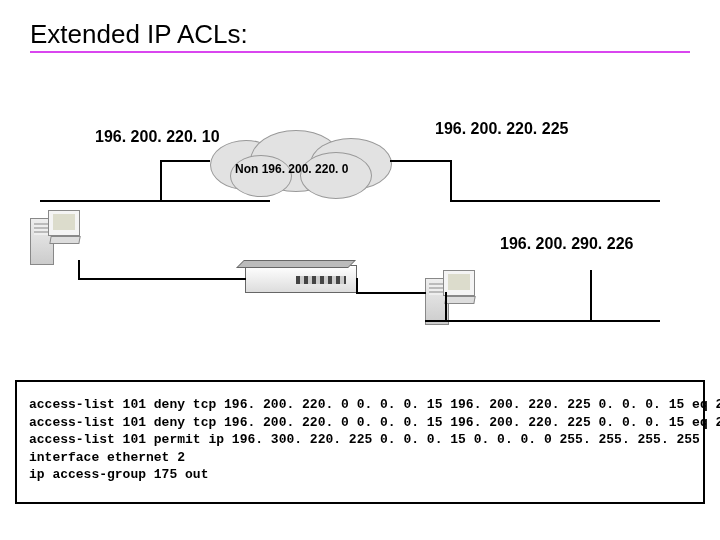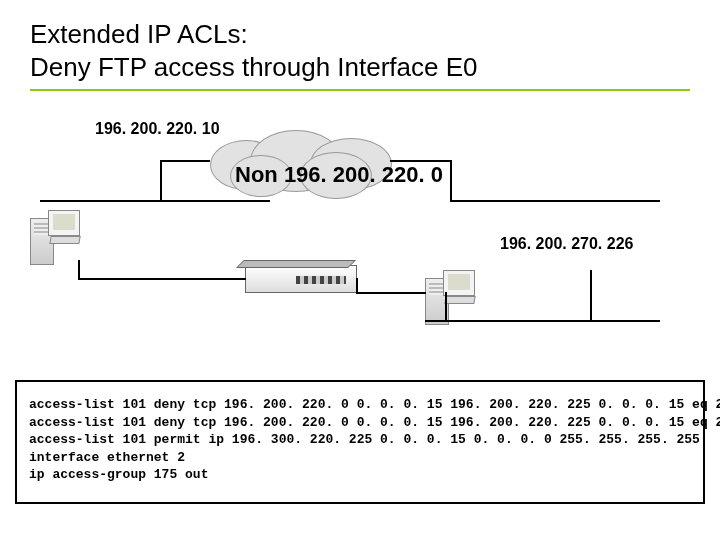--- a/index.html
+++ b/index.html
@@ -13,45 +13,44 @@
     overflow: hidden;
   }
   .title {
     position: absolute;
     top: 18px;
     left: 30px;
     right: 30px;
     font-size: 26px;
     color: #000;
     line-height: 1.25;
-    border-bottom: 2px solid #84cc16;
-    padding-bottom: 6px;
+    border-bottom: 2px solid #d946ef;
   }
   .diagram {
     position: absolute;
     top: 110px;
     left: 30px;
     right: 30px;
     height: 250px;
   }
   .ip-label {
     position: absolute;
     font-weight: bold;
     font-size: 16px;
     color: #000;
   }
-  .ip1 { top: 10px; left: 65px; }
+  .ip1 { top: 18px; left: 65px; }
   .ip2 { top: 10px; left: 405px; }
   .ip3 { top: 125px; left: 470px; }
   .nonlabel {
     position: absolute;
     top: 52px;
     left: 205px;
     font-weight: bold;
-    font-size: 22px;
+    font-size: 12px;
   }
   
   .cloud {
     position: absolute;
     top: 20px;
     left: 180px;
     width: 180px;
     height: 65px;
   }
   .cloud .blob {
@@ -159,27 +158,27 @@
     line-height: 1.35;
     white-space: pre;
     background:#fff;
   }
 </style>
 </head>
 <body>
 
 <div class="title">
   <span>Extended IP ACLs:</span><br>
-  <span>Deny FTP access through Interface E0</span>
 </div>
 
 <div class="diagram">
 
   <div class="ip-label ip1">196. 200. 220. 10</div>
-  <div class="ip-label ip3">196. 200. 270. 226</div>
+  <div class="ip-label ip2">196. 200. 220. 225</div>
+  <div class="ip-label ip3">196. 200. 290. 226</div>
 
   <div class="cloud">
     <div class="blob b1"></div>
       <div class="blob b2"></div>
       <div class="blob b3"></div>
     <div class="blob b4"></div>
       <div class="blob b5"></div>
   </div>
   <div class="nonlabel">Non 196. 200. 220. 0</div>
 

